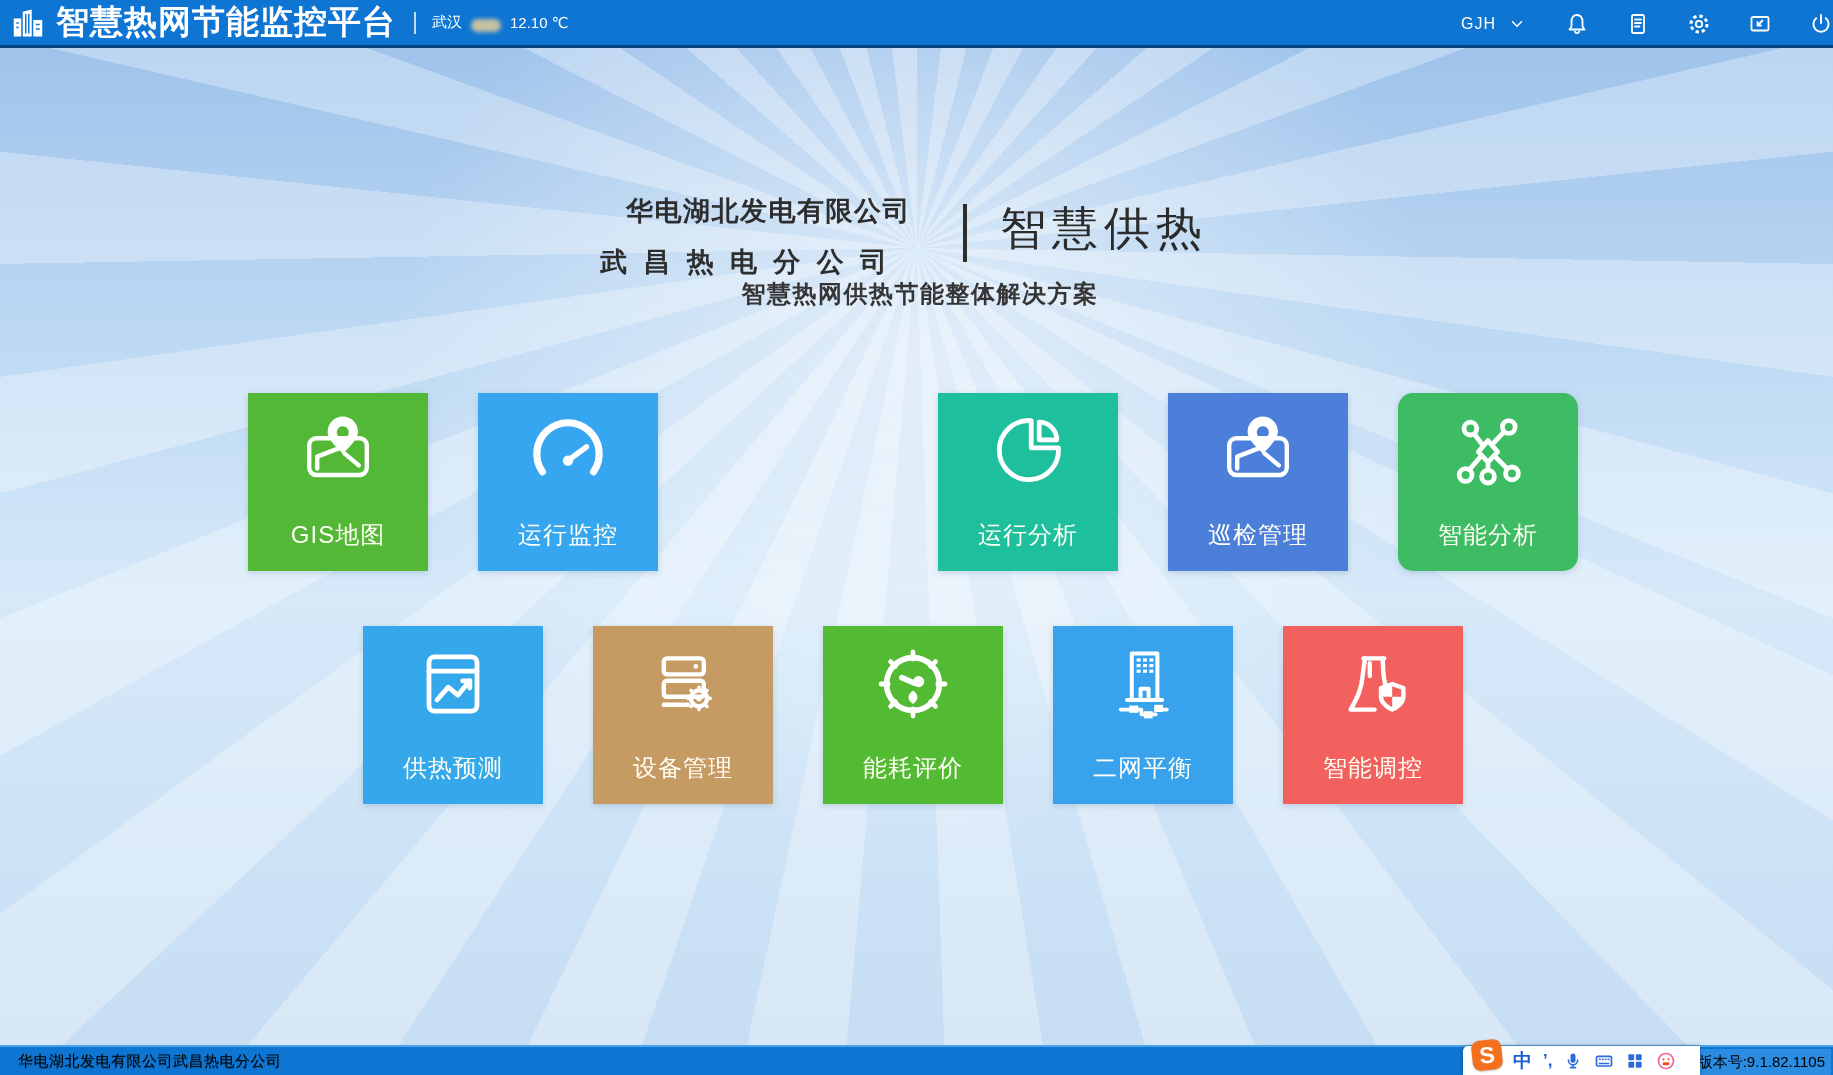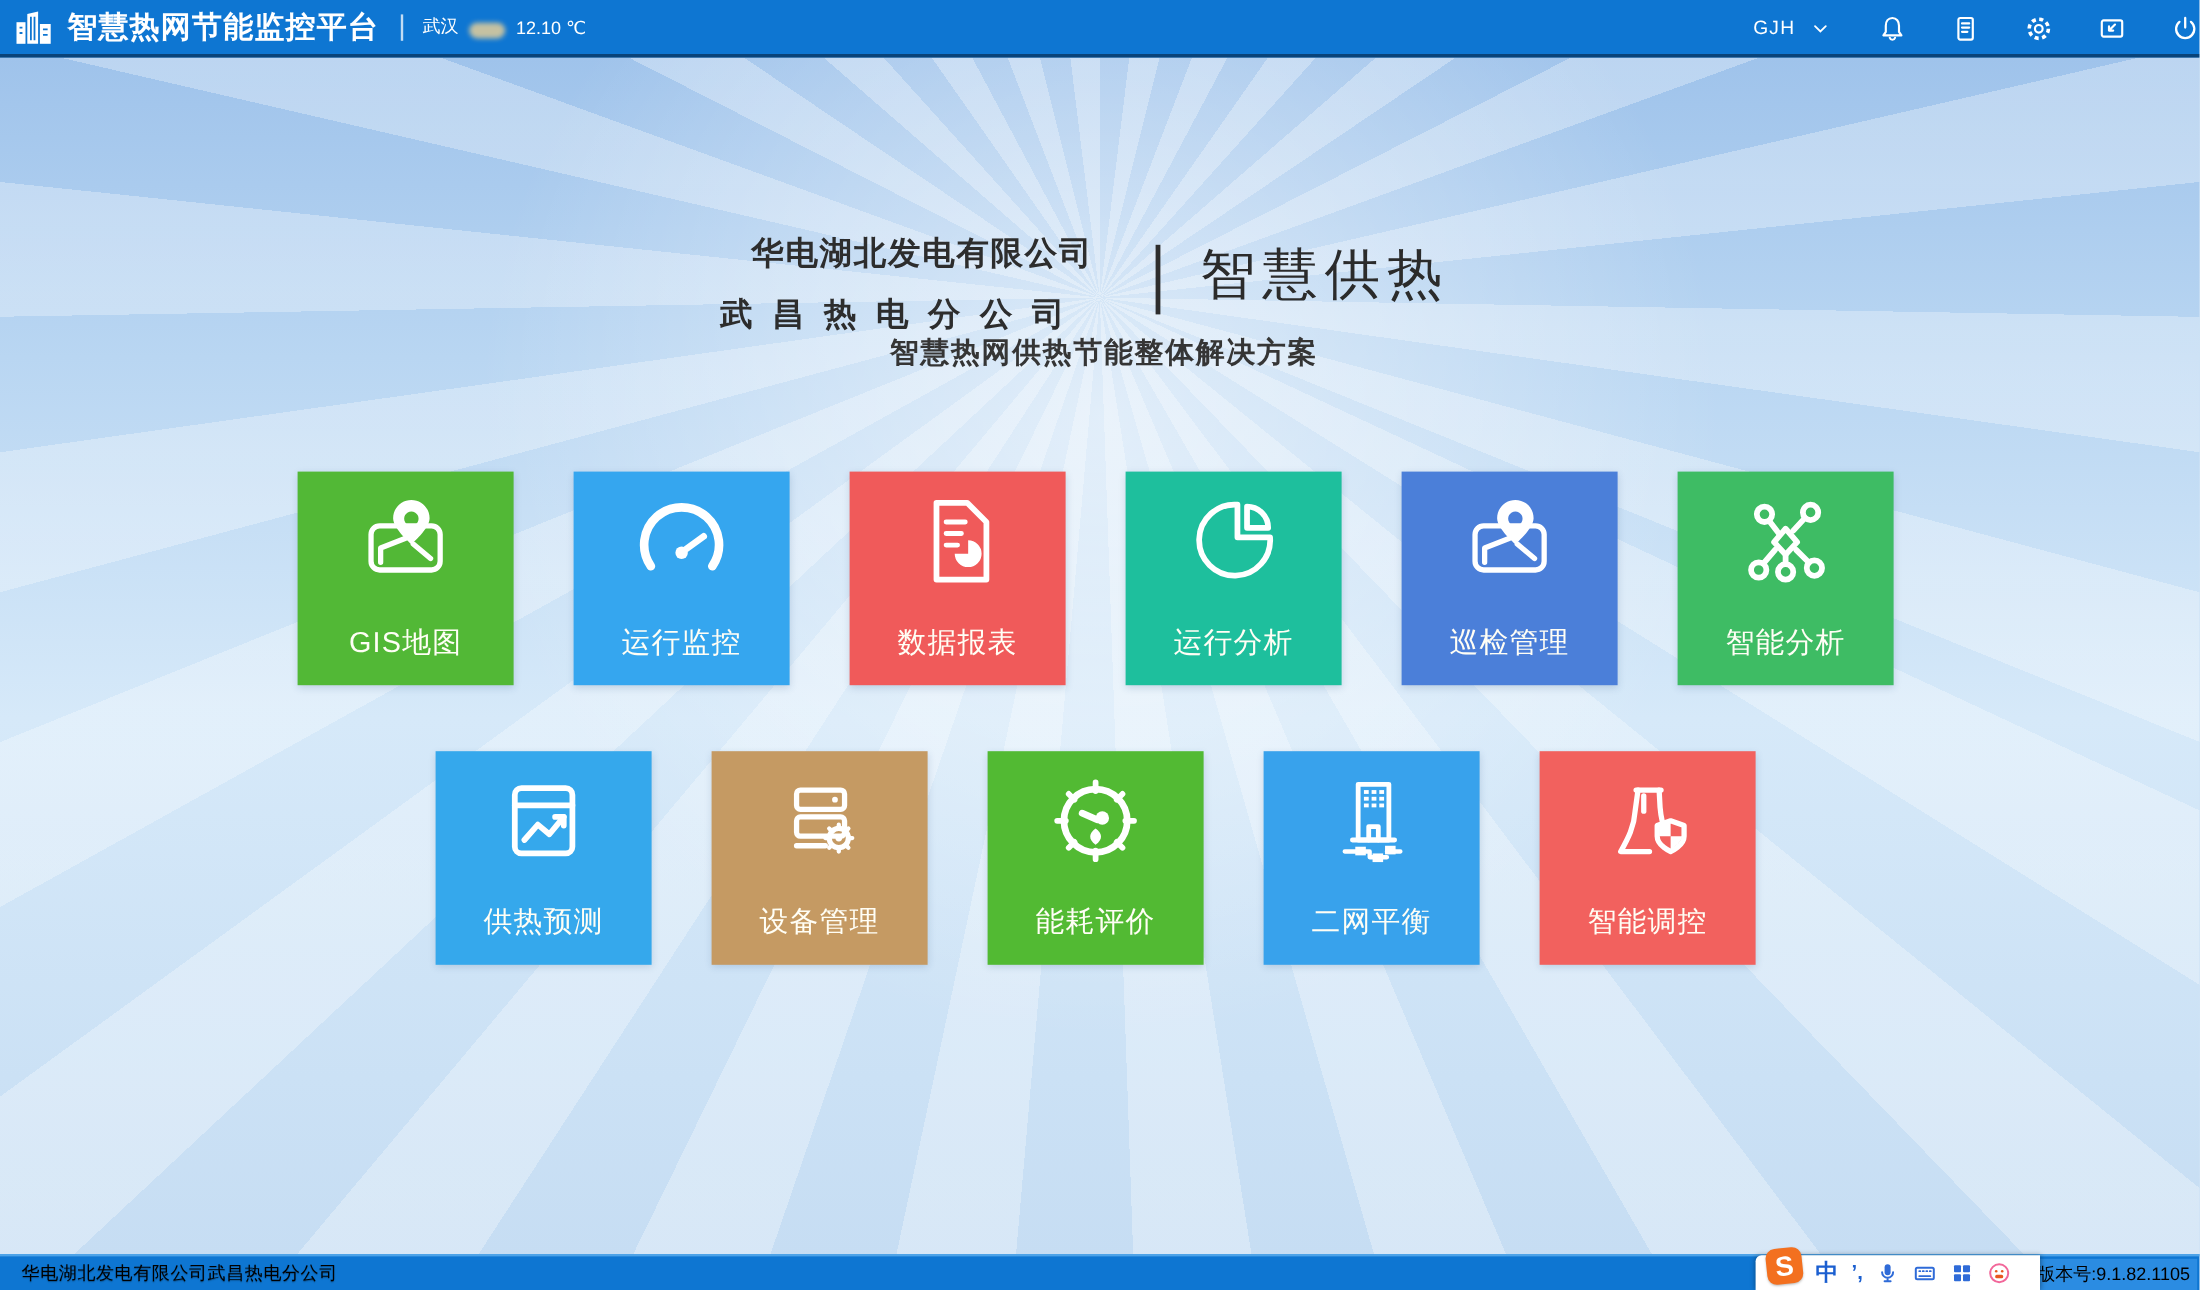--- a/index.html
+++ b/index.html
@@ -9,21 +9,21 @@
     position:relative; background:#cfe3f6;
   }
   
   .topbar {
     position:absolute; top:0; left:0; width:1833px; height:48px;
     background:#0e76d2; display:flex; align-items:center;
     border-bottom:3px solid rgba(6,25,48,.55); z-index:10; color:#fff;
   }
   .topbar-left { display:flex; align-items:center; padding-left:10px; }
   .app-logo { margin-right:10px; display:flex; align-items:center; }
-  .app-title { font-size:25px; font-weight:bold; letter-spacing:1px; white-space:nowrap; }
+  .app-title { font-size:33px; font-weight:bold; letter-spacing:1px; white-space:nowrap; }
   .tb-sep { width:2px; height:22px; background:rgba(255,255,255,.75); margin:0 16px 0 18px; }
   .weather { display:flex; align-items:flex-end; gap:9px; font-size:15px; }
   .cloud { width:30px; height:13px; border-radius:8px; background:#cfc6a0; filter:blur(2px); opacity:.95; }
   .topbar-right { position:absolute; right:0; top:0; height:48px; display:flex; align-items:center; gap:37px; }
   .user-wrap { display:flex; align-items:center; gap:12px; margin-right:2px; }
   .user-name { font-size:16px; letter-spacing:1px; }
   .tb-icon { width:24px; height:24px; display:block; cursor:pointer; }
   
   .main {
     position:absolute; top:48px; left:0; width:1833px; height:1000px;
@@ -160,30 +160,20 @@
     <span class="tile-icon">
       <svg width="80" height="80" viewBox="0 0 100 100" fill="none" stroke="#fff" stroke-linecap="round">
         <path d="M18 76 A39 39 0 1 1 82 76" stroke-width="9"></path>
         <circle cx="50" cy="62" r="6.5" fill="#fff" stroke="none"></circle>
         <path d="M55 58 L73 45" stroke-width="7"></path>
       </svg>
     </span>
     <div class="tile-label">运行监控</div>
   </div>
 
-  <div class="tile r1" style="left: 708px; background-color: rgb(240, 90, 90);">
-    <span class="tile-icon">
-      <svg width="80" height="80" viewBox="0 0 100 100" fill="none" stroke="#fff" stroke-width="6" stroke-linecap="round" stroke-linejoin="round">
-        <path d="M28 10 H60 L80 30 V90 H28 Z"></path>
-        <path d="M38 30 H58 M38 42 H54 M38 54 H50" stroke-width="5"></path>
-        <path d="M61 49 A14 14 0 1 1 47 63 L61 63 Z" fill="#fff" stroke="none"></path>
-      </svg>
-    </span>
-    <div class="tile-label">数据报表</div>
-  </div>
 
   <div class="tile r1" style="left: 938px; background-color: rgb(30, 191, 157);">
     <span class="tile-icon">
       <svg width="80" height="80" viewBox="0 0 100 100" fill="none" stroke="#fff" stroke-width="6" stroke-linecap="round" stroke-linejoin="round">
         <path d="M54 46 V12 A37 37 0 1 0 88 46 Z"></path>
         <path d="M64 36 V14 A22 22 0 0 1 86 36 Z"></path>
       </svg>
     </span>
     <div class="tile-label">运行分析</div>
   </div>
@@ -193,21 +183,21 @@
       <svg width="80" height="80" viewBox="0 0 100 100" fill="none" stroke="#fff" stroke-width="5.5" stroke-linecap="round" stroke-linejoin="round">
         <rect x="14" y="34" width="72" height="46" rx="9"></rect>
         <path d="M24 72 V57 L50 47"></path>
         <path d="M58 53 L76 68"></path>
         <path d="M56 7 C66.5 7 75 15.5 75 26 C75 37 56 53 56 53 C56 53 37 37 37 26 C37 15.5 45.5 7 56 7 Z M56 19 a7.5 7.5 0 1 0 .01 0 Z" fill="#fff" fill-rule="evenodd" stroke="none"></path>
       </svg>
     </span>
     <div class="tile-label">巡检管理</div>
   </div>
 
-  <div class="tile r1" style="left: 1398px; background-color: rgb(62, 188, 100);">
+  <div class="tile r1" style="left: 1398px; background-color: rgb(62, 188, 100); border-radius: 15px;">
     <span class="tile-icon">
       <svg width="80" height="80" viewBox="0 0 100 100" fill="none" stroke="#fff" stroke-width="6" stroke-linecap="round" stroke-linejoin="round">
         <circle cx="28" cy="22" r="8"></circle>
           <circle cx="76" cy="20" r="8"></circle>
         <circle cx="22" cy="80" r="8"></circle>
           <circle cx="50" cy="82" r="8"></circle>
           <circle cx="80" cy="78" r="8"></circle>
         <path d="M33 29 L43 42 M70 26 L58 39 M27 73 L39 59 M50 73 V65 M74 72 L61 59"></path>
         <path d="M50 37 L62 51 L50 64 L38 51 Z"></path>
       </svg>

